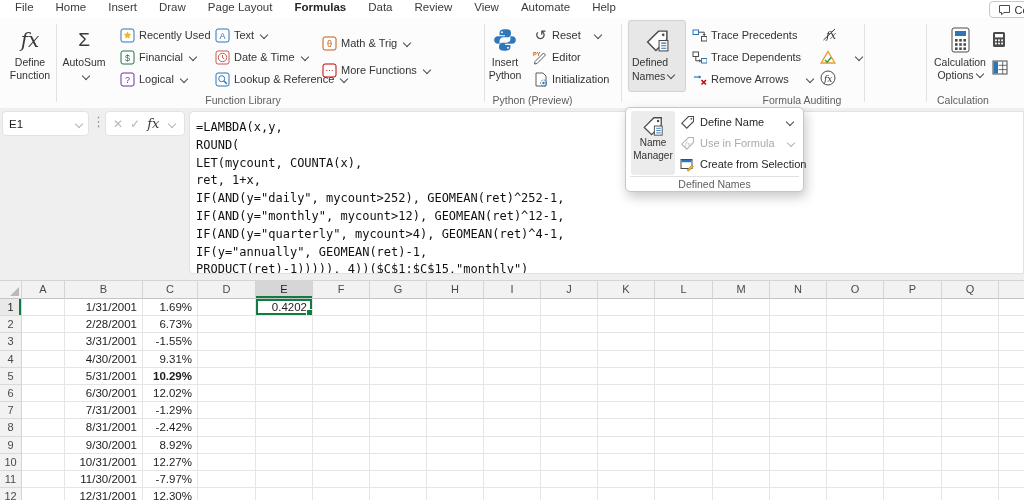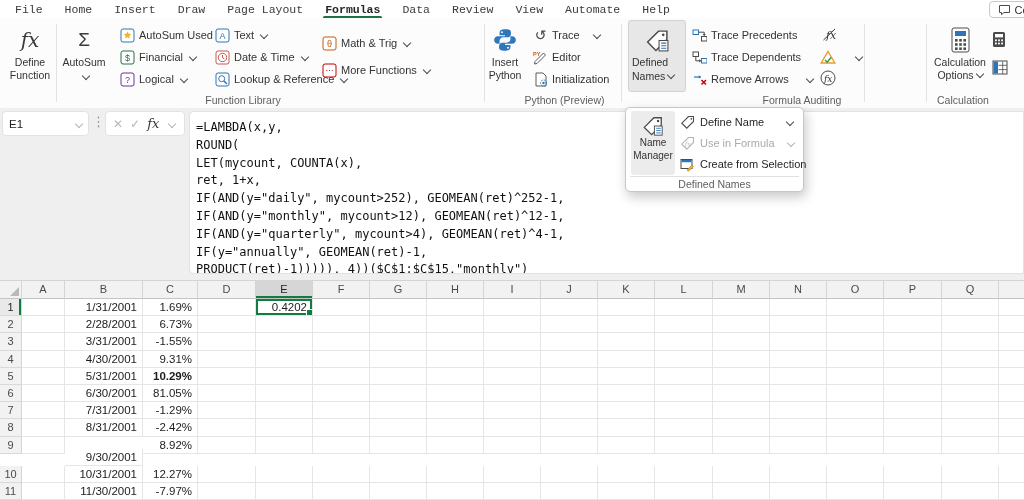--- a/index.html
+++ b/index.html
@@ -2,21 +2,21 @@
 <html><head>
 <meta charset="utf-8">
 <style>
   html,body{margin:0;padding:0;background:#fff;}
   .app{position:relative;width:1024px;height:500px;overflow:hidden;background:#fff;
        font-family:"Liberation Sans",sans-serif;color:#333;-webkit-font-smoothing:antialiased;}
 
   
   .tabbar{position:absolute;left:0;top:0;width:1024px;height:18px;background:#fff;display:flex;align-items:stretch;}
   .tabs{display:flex;height:100%;padding-left:4px;}
-  .tab{padding:1px 11px;display:flex;align-items:center;font-size:11.5px;color:#3b3b3b;cursor:default;white-space:nowrap;font-family:Liberation Mono, monospace;}
+  .tab{padding:1px 11px;display:flex;font-size:11.5px;color:#3b3b3b;cursor:default;white-space:nowrap;}
   .tab span{position:relative;}
   .tab.active{font-weight:700;color:#262626;}
   .tab.active span::after{content:"";position:absolute;left:-2px;right:-2px;bottom:-3px;height:2.5px;background:#1e7145;border-radius:2px;}
   .comments-btn{position:absolute;right:-32px;top:1px;height:15px;border:1px solid #c8c8c8;border-radius:4px;
       background:#fff;display:flex;align-items:center;gap:4px;padding:0 8px;font-size:11px;color:#333;}
 
   
   .ribbon{position:absolute;left:0;top:18px;width:1024px;height:90px;background:#fcfcfc;border-bottom:1px solid #e1e1e1;}
   .rsep{position:absolute;top:6px;width:1px;height:78px;background:#e2e2e2;}
   .grp-label{position:absolute;top:76px;height:12px;font-size:10.5px;color:#5e5e5e;text-align:center;line-height:12px;}
@@ -139,21 +139,21 @@
       <span class="chev" style="margin-top:4px"></span>
     </div>
 
     <div class="sbtn" style="left:120px;top:9px">
       <span class="si">
           <svg width="15" height="15">
             <rect x="1" y="1" width="13" height="13" rx="2" fill="#fff" stroke="#2e75b6"></rect>
             <path d="M7.5 3.4l1.2 2.4 2.6.3-2 1.8.6 2.6-2.4-1.3-2.4 1.3.6-2.6-2-1.8 2.6-.3z" fill="#f0b429"></path>
           </svg>
         </span>
-      <span>AutoSum Used</span>
+      <span>Recently Used</span>
         <span class="chev"></span>
     </div>
     <div class="sbtn" style="left:120px;top:31px">
       <span class="si">
           <svg width="15" height="15">
             <rect x="1" y="1" width="13" height="13" rx="2" fill="#fff" stroke="#217346"></rect>
             <text x="7.5" y="11" text-anchor="middle" font-size="9" fill="#217346">$</text>
           </svg>
         </span>
       <span>Financial</span>
@@ -233,21 +233,21 @@
           <path d="M11.5 2C8.7 2 7 3.1 7 5v2.5h5v1H5.5C3.5 8.5 2 10 2 12s1.5 3.5 3.5 3.5H7V13c0-1.9 1.6-3.5 3.5-3.5h4c1.7 0 3-1.3 3-3V5c0-1.9-1.7-3-4.5-3h-1.5z" fill="#2f77bc"></path>
           <path d="M12.5 22c2.8 0 4.5-1.1 4.5-3v-2.5h-5v-1h6.5c2 0 3.5-1.5 3.5-3.5S20.5 8.5 18.5 8.5H17V11c0 1.9-1.6 3.5-3.5 3.5h-4c-1.7 0-3 1.3-3 3V19c0 1.9 1.7 3 4.5 3h1.5z" fill="#2f77bc"></path>
           <circle cx="9.2" cy="4.8" r=".9" fill="#fff"></circle>
             <circle cx="14.8" cy="19.2" r=".9" fill="#fff"></circle>
         </svg>
       </div>
       <div>Insert Python</div>
     </div>
     <div class="sbtn" style="left:533px;top:9px">
       <span class="si reseticon">↺</span>
-      <span>Trace</span>
+      <span>Reset</span>
         <span class="chev" style="margin-left:10px"></span>
     </div>
     <div class="sbtn" style="left:533px;top:31px">
       <span class="si">
           <svg width="15" height="15">
             <text x="0" y="6" font-size="5.5" font-weight="bold" fill="#c55a11">PY</text>
             <path d="M4 13.5L12.5 5l-2-2L2 11.5 1.5 14z" fill="#fff" stroke="#4a4a4a" stroke-width=".9"></path>
           </svg>
         </span>
       <span>Editor</span>
@@ -255,21 +255,21 @@
     <div class="sbtn" style="left:533px;top:53px">
       <span class="si">
           <svg width="15" height="15">
             <path d="M3 1h7l3 3v10H3z" fill="#fff" stroke="#4a4a4a" stroke-width=".9"></path>
             <circle cx="10.5" cy="11" r="3" fill="none" stroke="#2e75b6" stroke-dasharray="1.6 1.2"></circle>
             <circle cx="10.5" cy="11" r="1.2" fill="#2e75b6"></circle>
           </svg>
         </span>
       <span>Initialization</span>
     </div>
-    <div class="grp-label" style="left:502px;width:125px">Python (Preview)</div>
+    <div class="grp-label" style="left:470px;width:125px">Python (Preview)</div>
     <div class="rsep" style="left:621px"></div>
 
     <div class="dn-btn">
       <div class="bigico">
         <svg viewBox="0 0 24 24" width="25" height="25">
           <path d="M13 3h8v8L10.5 21.5 2.5 13.5 13 3z" fill="#fff" stroke="#4a4a4a" stroke-width="1.4"></path>
           <circle cx="17.5" cy="6.5" r="1.3" fill="#4a4a4a"></circle>
           <rect x="13.5" y="12" width="8.5" height="10" fill="#fff" stroke="#4a4a4a"></rect>
           <path d="M15.5 14.5h5M15.5 17h5M15.5 19.5h5" stroke="#2e75b6"></path>
         </svg>
@@ -539,21 +539,21 @@
         <div class="cell" style="width: 57px; height: 17.2px; line-height: 16px;"></div>
         <div class="cell" style="width: 57px; height: 17.2px; line-height: 16px;"></div>
         <div class="cell" style="width: 58px; height: 17.2px; line-height: 16px;"></div>
         <div class="cell" style="width: 57px; height: 17.2px; line-height: 16px;"></div>
         <div class="cell" style="width: 26px; height: 17.2px; line-height: 16px;"></div>
       </div>
       <div class="grow">
         <div class="rh" style="width: 22px; height: 17.2px; line-height: 16px;">6</div>
         <div class="cell" style="width: 43px; height: 17.2px; line-height: 16px;"></div>
         <div class="cell" style="width: 78px; height: 17.2px; line-height: 16px;">6/30/2001</div>
-        <div class="cell" style="width: 55px; height: 17.2px; line-height: 16px;">81.05%</div>
+        <div class="cell" style="width: 55px; height: 17.2px; line-height: 16px;">12.02%</div>
         <div class="cell" style="width: 58px; height: 17.2px; line-height: 16px;"></div>
         <div class="cell" style="width: 57px; height: 17.2px; line-height: 16px;"></div>
         <div class="cell" style="width: 57px; height: 17.2px; line-height: 16px;"></div>
         <div class="cell" style="width: 57px; height: 17.2px; line-height: 16px;"></div>
         <div class="cell" style="width: 57px; height: 17.2px; line-height: 16px;"></div>
         <div class="cell" style="width: 57px; height: 17.2px; line-height: 16px;"></div>
         <div class="cell" style="width: 57px; height: 17.2px; line-height: 16px;"></div>
         <div class="cell" style="width: 57px; height: 17.2px; line-height: 16px;"></div>
         <div class="cell" style="width: 58px; height: 17.2px; line-height: 16px;"></div>
         <div class="cell" style="width: 57px; height: 17.2px; line-height: 16px;"></div>
@@ -601,21 +601,21 @@
         <div class="cell" style="width: 57px; height: 17.2px; line-height: 16px;"></div>
         <div class="cell" style="width: 57px; height: 17.2px; line-height: 16px;"></div>
         <div class="cell" style="width: 57px; height: 17.2px; line-height: 16px;"></div>
         <div class="cell" style="width: 58px; height: 17.2px; line-height: 16px;"></div>
         <div class="cell" style="width: 57px; height: 17.2px; line-height: 16px;"></div>
         <div class="cell" style="width: 26px; height: 17.2px; line-height: 16px;"></div>
       </div>
       <div class="grow">
         <div class="rh" style="width: 22px; height: 17.2px; line-height: 16px;">9</div>
         <div class="cell" style="width: 43px; height: 17.2px; line-height: 16px;"></div>
-        <div class="cell" style="width: 78px; height: 17.2px; line-height: 16px; margin-top: 12px;">9/30/2001</div>
+        <div class="cell" style="width: 78px; height: 17.2px; line-height: 16px;">9/30/2001</div>
         <div class="cell" style="width: 55px; height: 17.2px; line-height: 16px;">8.92%</div>
         <div class="cell" style="width: 58px; height: 17.2px; line-height: 16px;"></div>
         <div class="cell" style="width: 57px; height: 17.2px; line-height: 16px;"></div>
         <div class="cell" style="width: 57px; height: 17.2px; line-height: 16px;"></div>
         <div class="cell" style="width: 57px; height: 17.2px; line-height: 16px;"></div>
         <div class="cell" style="width: 57px; height: 17.2px; line-height: 16px;"></div>
         <div class="cell" style="width: 57px; height: 17.2px; line-height: 16px;"></div>
         <div class="cell" style="width: 57px; height: 17.2px; line-height: 16px;"></div>
         <div class="cell" style="width: 57px; height: 17.2px; line-height: 16px;"></div>
         <div class="cell" style="width: 58px; height: 17.2px; line-height: 16px;"></div>

